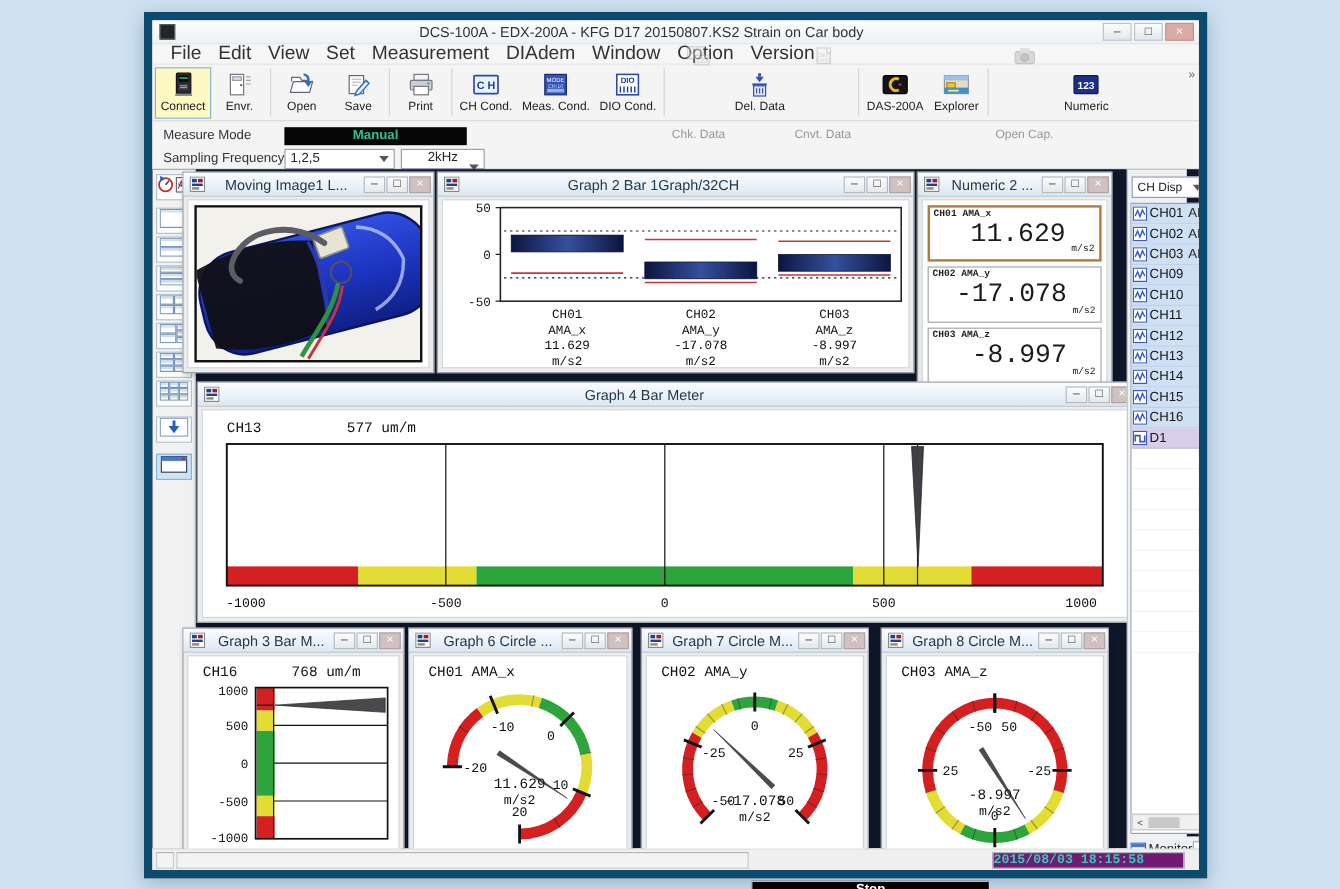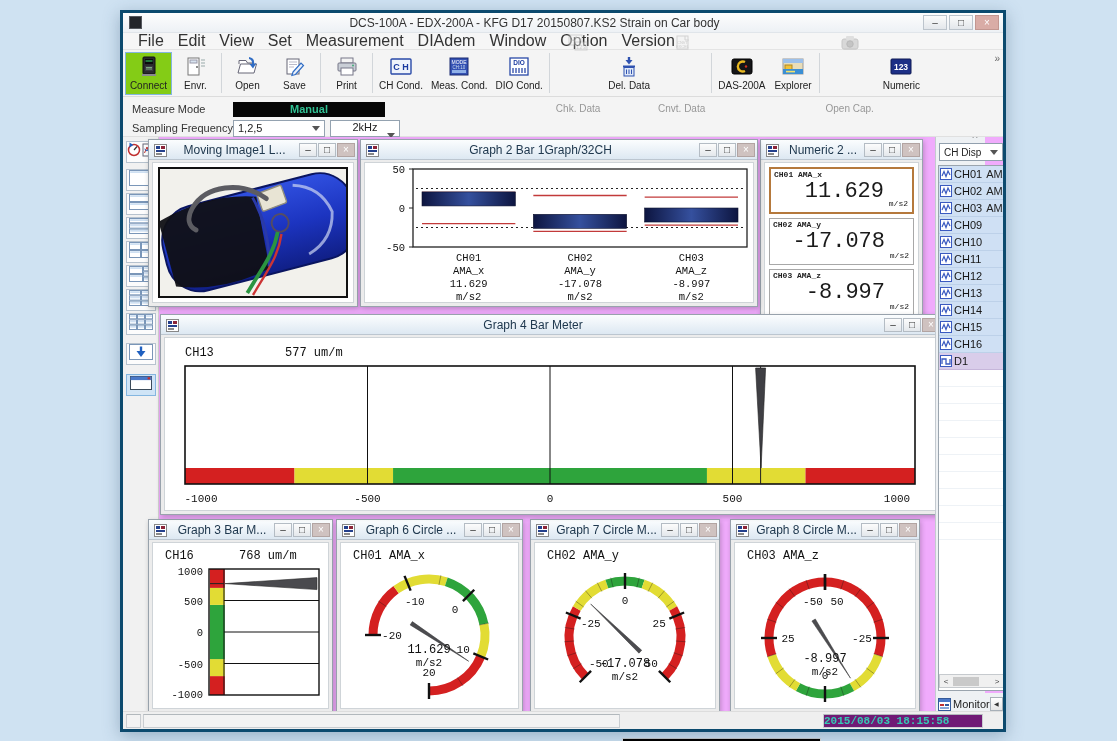--- a/index.html
+++ b/index.html
@@ -1,48 +1,48 @@
 <!DOCTYPE html>
 <html><head>
 <meta charset="utf-8">
 <style>
   html,body{margin:0;padding:0;background:#cfe2f2;}
   *{box-sizing:border-box;}
   body{font-family:"Liberation Sans",sans-serif;width:1117px;height:741px;overflow:hidden;}
   .desktop{position:relative;width:1117px;height:741px;background:#cfe2f2;overflow:hidden;}
-  .main-window{position:absolute;left:120px;top:10px;width:886px;height:722px;background:#f0f0f0;border:3px solid #0c4a6e;box-shadow:0 4px 16px rgba(50,80,110,.35);}
+  .main-window{position:absolute;left:120px;top:10px;width:886px;height:722px;background:#f0f0f0;border:7px solid #0c4a6e;box-shadow:0 4px 16px rgba(50,80,110,.35);}
   
   .titlebar{height:20px;background:linear-gradient(#fdfdfd,#edf1f5);display:flex;align-items:center;padding:0 4px;border-bottom:1px solid #e0e5ea;}
   .app-icon{width:13px;height:13px;background:#23252a;border:1px solid #55585e;margin:0 4px 0 2px;flex:none;}
   .titlebar .title{flex:1;text-align:center;font-size:12px;color:#333;white-space:nowrap;overflow:hidden;}
   .caption-btns{display:flex;gap:2px;flex:none;}
   .cap-btn{width:24px;height:15px;font-size:10px;line-height:13px;text-align:center;color:#444;background:linear-gradient(#fbfbfb,#e3e7eb);border:1px solid #bcc4cc;}
   .cap-btn.close{background:#d9aca6;color:#fff;border-color:#c29690;}
   
   .menubar{height:17px;display:flex;align-items:center;background:#f6f6f6;padding-left:8px;border-bottom:1px solid #e4e4e4;}
   .menu-item{font-size:16px;color:#333;padding:1px 7px;}
   
   .toolbar{position:relative;height:47px;display:flex;align-items:center;background:#f4f4f4;border-bottom:1px solid #dcdcdc;padding:0 2px;}
   .tbtn{display:flex;flex-direction:column;align-items:center;justify-content:center;height:43px;min-width:47px;padding:1px 3px;border:1px solid transparent;}
   .tbtn .tlabel{font-size:10px;color:#222;white-space:nowrap;margin-top:1px;}
-  .tbtn.sel{background:#84cc16;border-color:#84b6e0;}
+  .tbtn.sel{background:#fef9c3;border-color:#84b6e0;}
   .tbtn.dis{opacity:.45;filter:grayscale(1);gap:48px;}
   .ticon{height:23px;display:flex;align-items:center;justify-content:center;}
   .tsep{width:1px;height:40px;background:#d2d6da;margin:0 2px;flex:none;}
   .overflow{position:absolute;right:3px;top:3px;font-size:10px;color:#666;}
   
   .controls{height:40px;background:#f4f4f4;border-bottom:1px solid #e0e0e0;padding-top:2px;}
   .ctl-row{display:flex;align-items:center;height:18px;margin:1px 0;}
   .ctl-label{width:110px;padding-left:9px;font-size:11px;color:#333;}
   .mode-display{width:152px;height:15px;background:#060606;color:#2fc092;font-size:11px;font-weight:bold;text-align:center;line-height:15px;}
   .select{display:flex;align-items:center;width:92px;height:17px;background:#fff;border:1px solid #94a2b0;font-size:11px;color:#222;padding:0 4px;margin-right:5px;}
   .select.sel2{width:70px;flex-direction:column;}
   .sel-arrow{width:0;height:0;border-left:4px solid transparent;border-right:4px solid transparent;border-top:5px solid #555;margin-left:auto;}
   
-  .client{position:absolute;left:0;right:0;top:124px;bottom:18px;background:#f0abfc;overflow:hidden;text-decoration:underline;}
+  .client{position:absolute;left:0;right:0;top:124px;bottom:18px;background:#0f172a;overflow:hidden;text-decoration:underline;}
   .left-strip{position:absolute;left:0;top:0;bottom:0;width:36px;background:#f1f1f1;border-right:1px solid #d2d2d2;padding-top:2px;z-index:5;}
   .lsbtn{width:30px;height:22px;margin:2px auto;display:flex;align-items:center;justify-content:center;background:#fcfcfc;border:1px solid #b6c2ce;}
   .lsbtn.sel{background:#cfe4f6;border-color:#84b6e0;}
   
   .cw{position:absolute;background:#ececec;border:1px solid #98a2ac;box-shadow:1px 2px 5px rgba(0,0,0,.22);}
   .cw-title{height:20px;display:flex;align-items:center;background:linear-gradient(#fbfdfe,#dde8f2);border-bottom:1px solid #bcc6d0;padding:0 2px;}
   .cw-icon{width:13px;height:13px;margin:0 3px;flex:none;}
   .cw-text{flex:1;text-align:center;font-size:12px;color:#20394f;white-space:nowrap;overflow:hidden;}
   .cw-ctl{display:flex;gap:1px;flex:none;}
   .cw-btn{width:18px;height:14px;font-size:10px;line-height:12px;text-align:center;color:#333;background:linear-gradient(#fcfcfc,#e4e8ec);border:1px solid #b4bcc4;}

